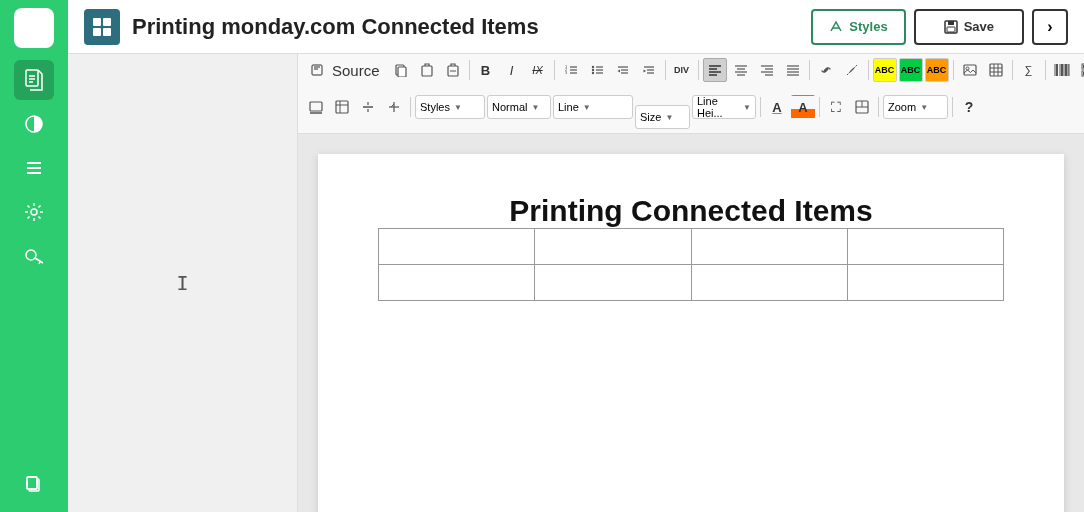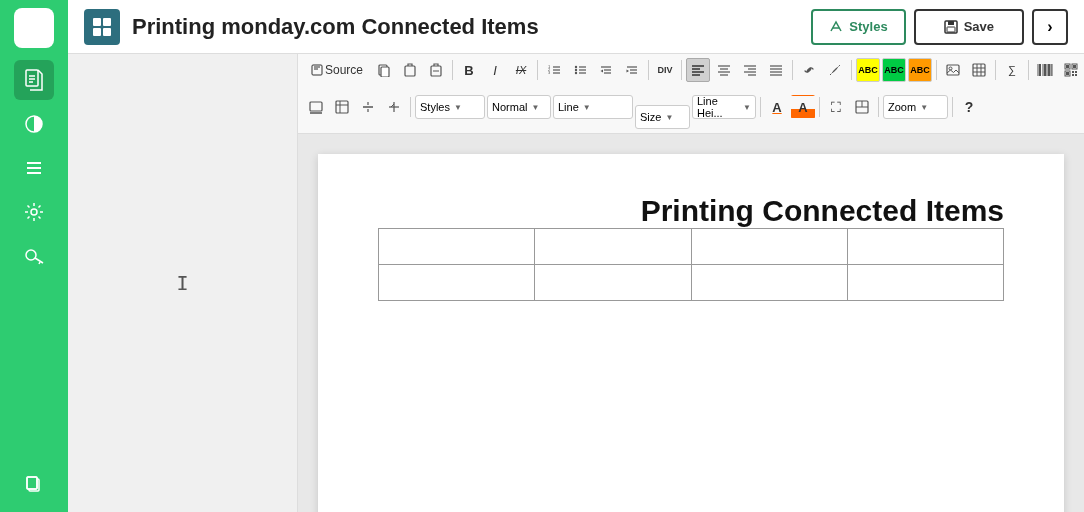--- a/index.html
+++ b/index.html
@@ -196,22 +196,22 @@
       background: transparent;
       flex-shrink: 0;
     }
     .tb-btn.active {
       background: #d0d0d0;
       border-color: #aaa;
     }
     .tb-btn.source-btn {
       width: auto;
       padding: 0 6px;
-      font-size: 12px;
-      gap: 2px;
+      font-size: 15px;
+      gap: 9px;
     }
     .tb-separator {
       width: 1px;
       height: 20px;
       background: #ccc;
       margin: 0 2px;
       flex-shrink: 0;
     }
     .tb-select {
       height: 24px;
@@ -250,21 +250,21 @@
       justify-content: center;
     }
     .editor-page {
       background: white;
       width: 750px;
       min-height: 380px;
       padding: 40px 60px;
       box-shadow: 0 2px 8px rgba(0,0,0,0.15);
     }
     .page-title {
-      text-align: right;
+      text-align: center;
       font-size: 30px;
       font-weight: bold;
       color: #111;
     }
     .data-table {
       width: 100%;
       border-collapse: collapse;
       margin: 0 auto;
     }
     .data-table td {

